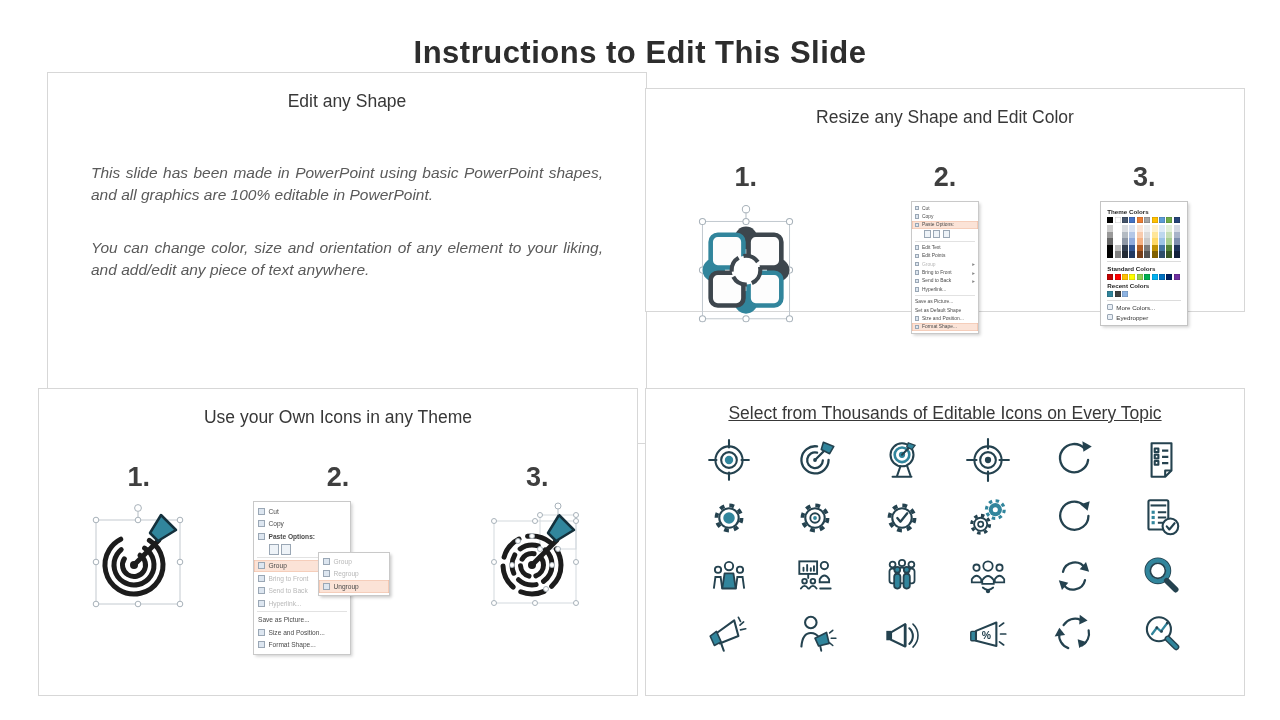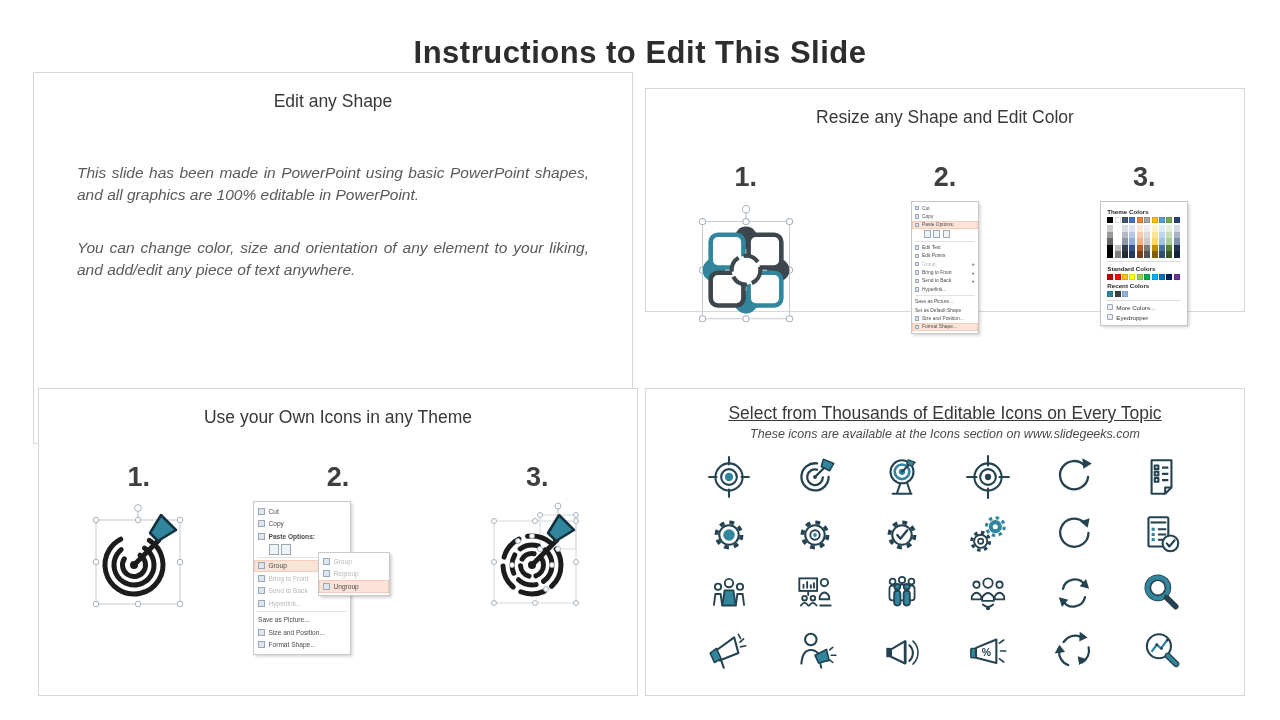--- a/index.html
+++ b/index.html
@@ -1,19 +1,19 @@
 <!DOCTYPE html>
 <html><head>
 <meta charset="utf-8">
 <style>
   html,body{margin:0;padding:0;}
   body{width:1280px;height:720px;background:#ffffff;font-family:"Liberation Sans",sans-serif;position:relative;overflow:hidden;color:#333;}
   .slide-title{position:absolute;top:14px;left:0;width:100%;text-align:center;font-size:31px;color:#2d2d2d;letter-spacing:.5px;}
   .panel{position:absolute;background:#fff;border:1px solid #d7d7d7;box-sizing:border-box;}
-  #p1{left:33px;top:72px;width:600px;height:372px;}
+  #p1{left:47px;top:72px;width:600px;height:372px;}
   #p2{left:645px;top:88px;width:600px;height:224px;}
   #p3{left:38px;top:388px;width:600px;height:308px;}
   #p4{left:645px;top:388px;width:600px;height:308px;}
   .panel h2{margin:18px 0 0;text-align:center;font-size:17.5px;font-weight:400;color:#383838;}
   .para{margin:0 43px;font-style:italic;color:#5a5a5a;font-size:15.5px;line-height:1.45;text-align:justify;}
   .para.first{margin-top:50px;}
   .para.second{margin-top:30px;}
   .steps{display:flex;margin-top:4px;}
   .step{flex:1;display:flex;flex-direction:column;align-items:center;}
   .step-num{font-size:27px;font-weight:700;color:#3f3f3f;margin-top:30px;}
@@ -406,21 +406,20 @@
           <line x1="76" y1="6" x2="76" y2="14" stroke="#b4bcc3" stroke-width="1"></line>
           <circle cx="76" cy="5" r="3" fill="#fff" stroke="#a8b2ba" stroke-width="1"></circle>
         </svg>
       </div>
     </div>
   </div>
 </div>
 
 <div class="panel" id="p4">
   <h2 style="margin-top:14px;text-decoration:underline;">Select from Thousands of Editable Icons on Every Topic</h2>
-  <div class="subtitle">These icons are available at the Icons section on www.slidegeeks.com</div>
   <div class="icon-grid">
     <div class="cell">
         <svg width="46" height="46" viewBox="0 0 44 44">
           <g stroke="#24424f" stroke-width="2" fill="none" stroke-linecap="round">
             <circle cx="22" cy="22" r="13"></circle>
             <circle cx="22" cy="22" r="7.5"></circle>
             <path d="M22 3v7M22 34v7M3 22h7M34 22h7"></path>
           </g>
           <circle cx="22" cy="22" r="4" fill="#31859c"></circle>
         </svg>

